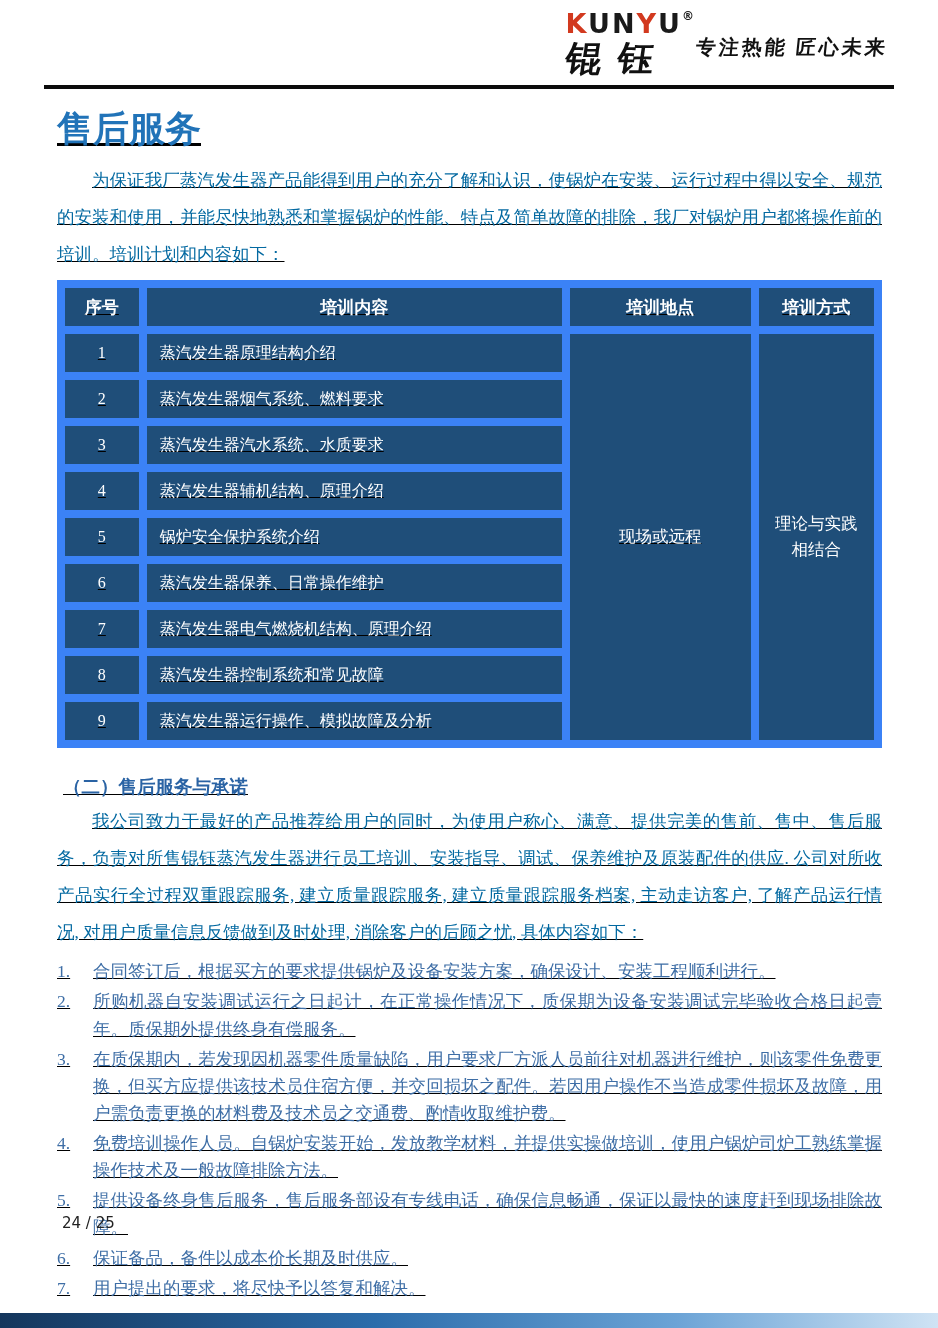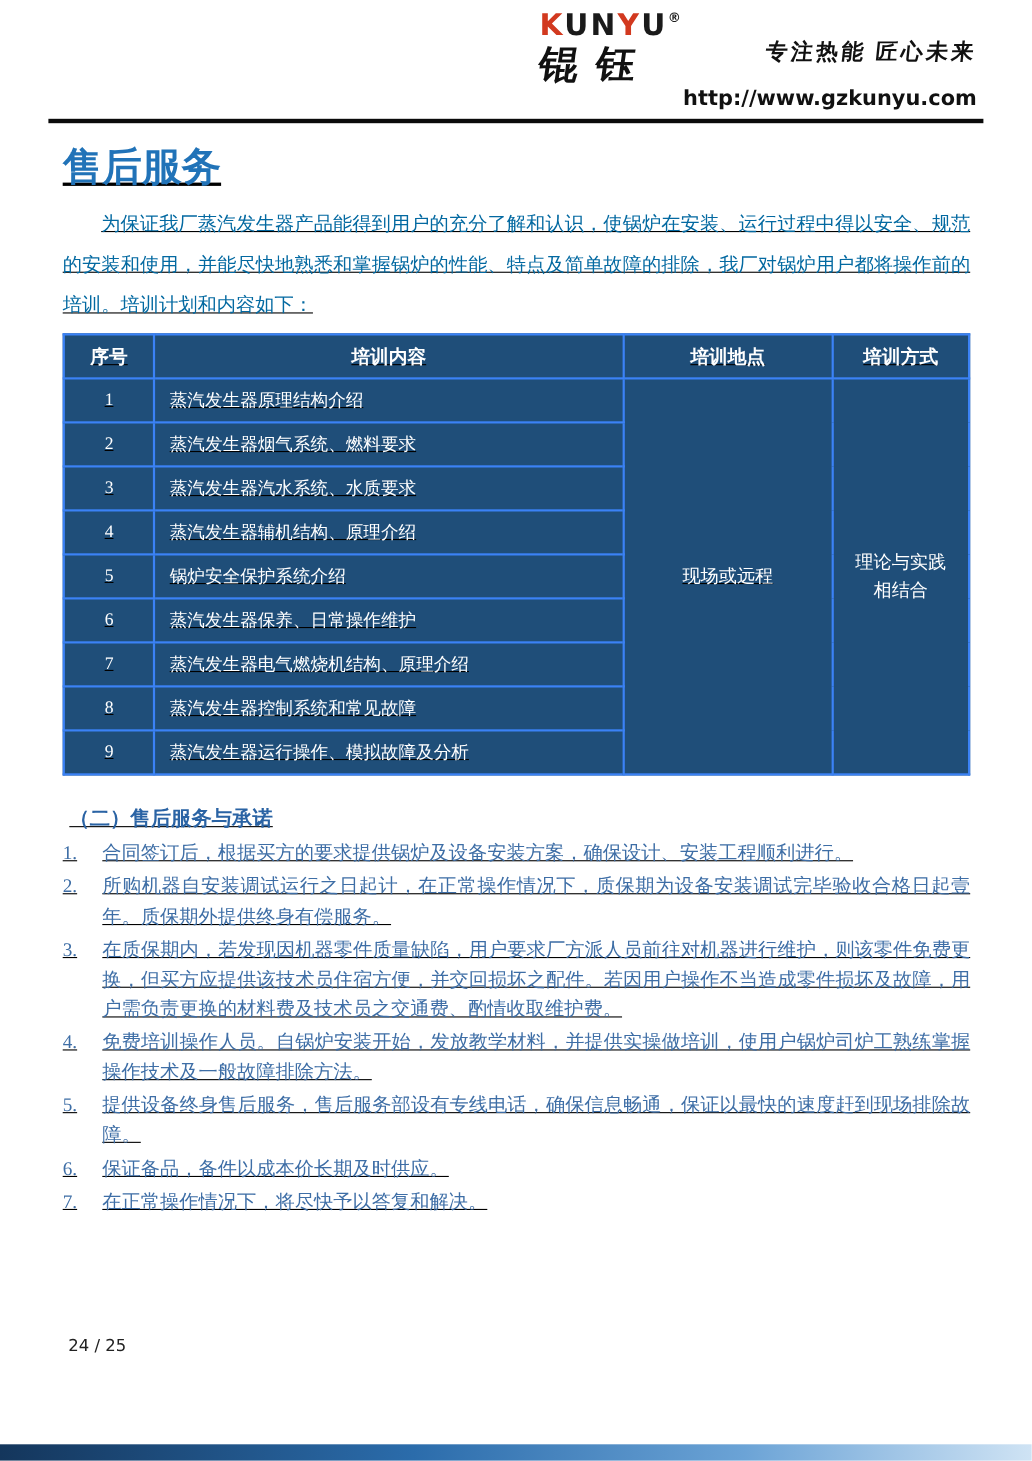--- a/index.html
+++ b/index.html
@@ -28,21 +28,21 @@
   
   .content { padding:0 56px 0 57px;text-decoration:underline; }
   .page-title { color:#2173b8; font-size:36px; font-weight:bold; margin:16px 0 8px 0; }
   .sec-heading { color:#2a63a4; font-weight:bold; font-size:18.5px; margin:8px 0 4px 6px; }
   .para { color:#0369a1; font-size:17.5px; line-height:2.1; text-align:justify;
           text-indent:2em; margin:2px 0 8px 0; }
 
   
   table.training { border-collapse:collapse; width:100%; background:#1f4e79;
                    color:#ffffff; table-layout:fixed; margin-top:4px; }
-  table.training th, table.training td { border:2px solid #3b82f6; }
+  table.training th, table.training td { border:8px solid #3b82f6; }
   table.training th { height:36px; font-size:17px; font-weight:bold; text-align:center; }
   td.cell-no { text-align:center; font-size:16px; height:36px; }
   td.cell-content { font-size:16px; padding-left:13px; }
   td.cell-merge { text-align:center; font-size:16.5px; line-height:1.6; }
   td.cell-merge .wrap { display:inline-block; max-width:5.5em; }
 
   
   .service-list { margin-top:6px; color:#3e6ea6; font-size:17.5px; }
   .list-item { display:flex; line-height:1.55; margin-bottom:3px; }
   .list-num { flex:none; width:36px; }
@@ -57,21 +57,20 @@
 </head>
 <body>
 
 <div class="header">
   <div class="logo">
     <div class="logo-latin"><span class="orange">K</span><span>U</span><span>N</span><span class="orange">Y</span><span>U</span><span class="reg">®</span></div>
     <div class="logo-cn">锟钰</div>
   </div>
   <div class="header-right">
     <div class="tagline">专注热能  匠心未来</div>
-    <a class="website" href="#">http://www.gzkunyu.com</a>
   </div>
 </div>
 <div class="hr-black"></div>
 
 <div class="content">
 
   <div class="page-title">售后服务</div>
 
   <div class="para">为保证我厂蒸汽发生器产品能得到用户的充分了解和认识，使锅炉在安装、运行过程中得以安全、规范的安装和使用，并能尽快地熟悉和掌握锅炉的性能、特点及简单故障的排除，我厂对锅炉用户都将操作前的培训。培训计划和内容如下：</div>
 
@@ -124,20 +123,21 @@
       <td class="cell-content">蒸汽发生器控制系统和常见故障</td>
     </tr>
     <tr>
       <td class="cell-no">9</td>
       <td class="cell-content">蒸汽发生器运行操作、模拟故障及分析</td>
     </tr>
   </tbody>
     </table>
 
   <div class="sec-heading" style="margin-top:26px;">（二）售后服务与承诺</div>
+  <div class="para">我公司致力于最好的产品推荐给用户的同时，为使用户称心、满意、提供完美的售前、售中、售后服务，负责对所售锟钰蒸汽发生器进行员工培训、安装指导、调试、保养维护及原装配件的供应. 公司对所收产品实行全过程双重跟踪服务, 建立质量跟踪服务, 建立质量跟踪服务档案, 主动走访客户, 了解产品运行情况, 对用户质量信息反馈做到及时处理, 消除客户的后顾之忧, 具体内容如下：</div>
 
   <div class="service-list">
     <div class="list-item">
       <span class="list-num">1.</span>
       <span class="list-text">合同签订后，根据买方的要求提供锅炉及设备安装方案，确保设计、安装工程顺利进行。</span>
     </div>
     <div class="list-item">
       <span class="list-num">2.</span>
       <span class="list-text">所购机器自安装调试运行之日起计，在正常操作情况下，质保期为设备安装调试完毕验收合格日起壹年。质保期外提供终身有偿服务。</span>
     </div>
@@ -152,19 +152,19 @@
     <div class="list-item">
       <span class="list-num">5.</span>
       <span class="list-text">提供设备终身售后服务，售后服务部设有专线电话，确保信息畅通，保证以最快的速度赶到现场排除故障。</span>
     </div>
     <div class="list-item">
       <span class="list-num">6.</span>
       <span class="list-text">保证备品，备件以成本价长期及时供应。</span>
     </div>
     <div class="list-item">
       <span class="list-num">7.</span>
-      <span class="list-text">在正常操作情况下，将尽快予以答复和解决。</span>
+      <span class="list-text">用户提出的要求，将尽快予以答复和解决。</span>
     </div>
   </div>
 </div>
 
 <div class="page-num">24 / 25</div>
 <div class="bottom-bar"></div>
 
 </body></html>

